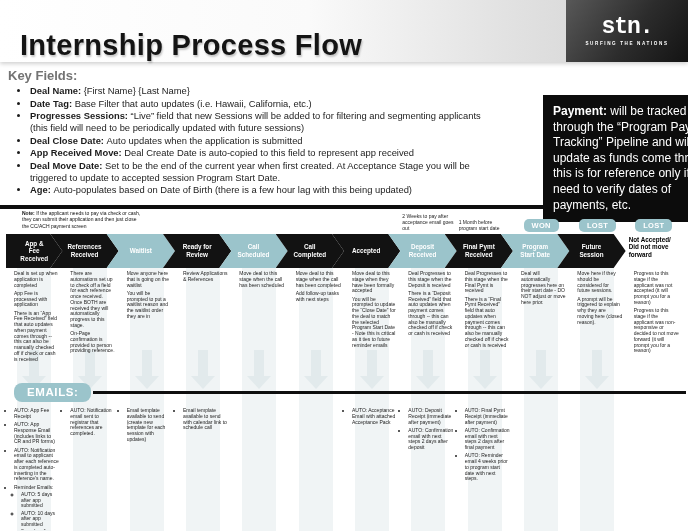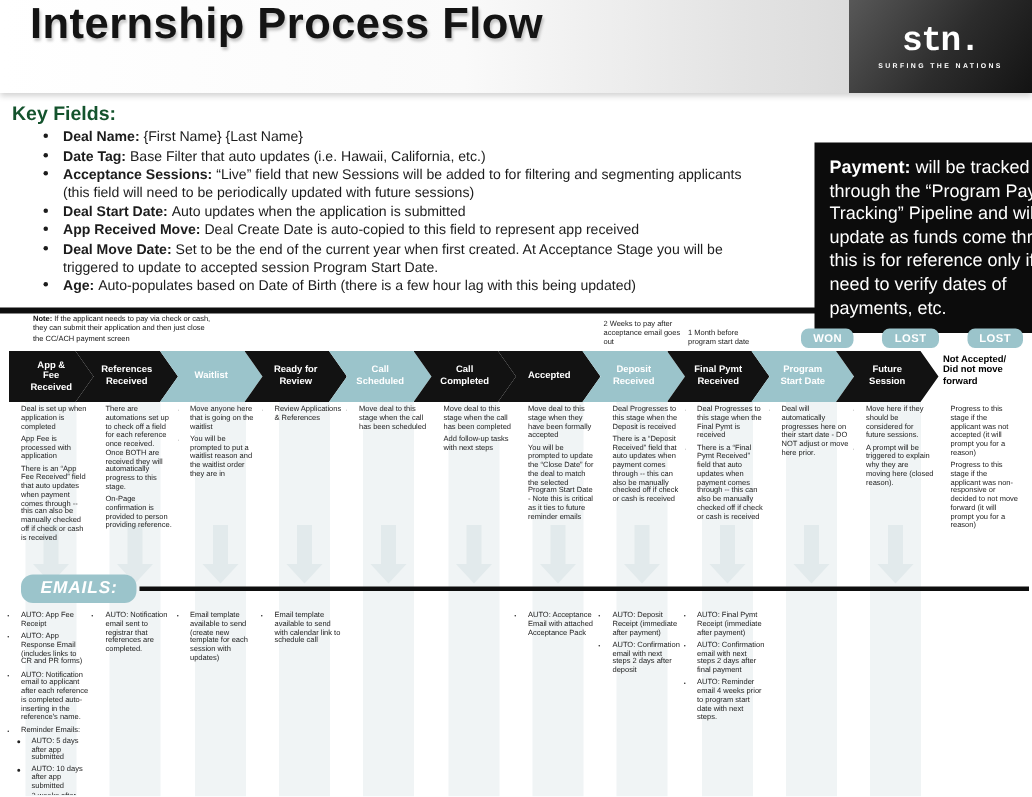--- a/index.html
+++ b/index.html
@@ -4,39 +4,39 @@
 <style>
   html,body{margin:0;padding:0}
   body{
     width:688px;height:531px;overflow:hidden;position:relative;
     background:#fff;color:#1a1a1a;
     font-family:"Liberation Sans","DejaVu Sans",sans-serif;
     -webkit-font-smoothing:antialiased;
   }
   
   .header{
-    height:62px;display:flex;align-items:flex-start;position:relative;
+    height:62px;display:flex;align-items:flex-end;position:relative;
     background:linear-gradient(90deg,#ffffff 0%,#fafafa 45%,#e3e3e3 72%,#cfcfcf 100%);
     box-shadow:0 2px 4px rgba(0,0,0,.18);
   }
   .title{
     margin:0;padding-left:20px;font-size:29px;font-weight:600;letter-spacing:.3px;color:#141414;
     text-shadow:1px 2px 2px rgba(0,0,0,.22);
   }
   .logo-box{
     position:absolute;right:0;top:0;width:122px;height:62px;
     background:linear-gradient(125deg,#585858 0%,#2c2c2c 55%,#131313 100%);
     display:flex;flex-direction:column;align-items:center;justify-content:center;color:#fff;
   }
   .logo-mark{font-size:23px;font-weight:800;letter-spacing:-1px;line-height:1;font-family:Liberation Mono, monospace}
   .logo-tagline{font-size:4.6px;letter-spacing:1.6px;margin-top:2px;font-weight:600}
   
   .key-section{height:143px;position:relative;padding:6px 0 0 8px;box-sizing:border-box}
-  .key-heading{margin:0;font-size:13px;font-weight:800;color:#14532d}
-  .key-list{margin:2px 12px 0;padding-left:22px;width:470px;font-size:9.4px;line-height:1.24;color:#1c1c1c}
+  .key-heading{margin:0;font-size:13px;font-weight:800;color:#737373}
+  .key-list{margin:2px 0 0;padding-left:22px;width:470px;font-size:9.4px;line-height:1.24;color:#1c1c1c}
   .key-list li{margin-bottom:1px}
   .key-list b{font-weight:800}
   .payment-box{
     position:absolute;left:496px;top:33px;width:170px;min-height:76px;
     background:#0c0c0c;color:#fff;font-size:12px;line-height:1.3;padding:9px 10px;margin-left:47px;
   }
   .payment-box b{font-weight:800}
   
   .divider{height:4px;background:#0e0e0e;width:100%}
   
@@ -49,21 +49,21 @@
   .strip{width:34px;margin:0 auto;height:100%;background:#f0f4f5}
   .flow-arrow{position:absolute;top:83px;left:50%;transform:translateX(-50%)}
   .flow-arrow .stem{width:10px;height:26px;background:#e2eaec;margin:0 auto}
   .flow-arrow .head{width:0;height:0;border-left:12px solid transparent;border-right:12px solid transparent;border-top:13px solid #e2eaec}
   .note-block{
     position:absolute;left:22px;top:1px;width:120px;font-size:5px;line-height:1.25;color:#111;z-index:3;
   }
   .note-block b{font-weight:800}
   #stage-grid{display:grid;grid-template-columns:repeat(12,1fr);padding:0 6px;height:170px;position:relative;z-index:1}
   .scol{position:relative;min-width:0}
-  .annot{height:25px;display:flex;flex-direction:column;justify-content:flex-end;align-items:flex-end;padding-bottom:1px;box-sizing:border-box}
+  .annot{height:25px;display:flex;flex-direction:column;justify-content:flex-end;align-items:center;padding-bottom:1px;box-sizing:border-box}
   .annot-text{align-self:flex-start;font-size:5px;line-height:1.2;color:#222;padding:0 1px 2px 2px}
   .badge{
     display:inline-block;background:#9BC4CB;color:#fff;font-weight:800;font-size:7.5px;
     padding:2px 8px;border-radius:5px;margin-bottom:1px;letter-spacing:.3px;
   }
   .chev{
     height:34px;display:flex;align-items:center;justify-content:center;text-align:center;
     color:#fff;font-weight:700;font-size:6.3px;line-height:1.2;padding:0 13px;box-sizing:border-box;
     white-space:pre-line;
     clip-path:polygon(0 0,calc(100% - 12px) 0,100% 50%,calc(100% - 12px) 100%,0 100%,12px 50%);
@@ -80,21 +80,21 @@
     white-space:pre-line;padding:2px 1px 0 3px;box-sizing:border-box;
   }
   .notes{height:112px;overflow:hidden;padding-top:3px}
   .flow ul.blist{margin:0;padding-left:8px;font-size:5px;line-height:1.15;color:#222}
   .flow ul.blist>li{margin-bottom:2.5px;padding-right:3px}
   .flow ul.sub{margin:1.5px 0 0;padding-left:7px;list-style-type:circle}
   .flow ul.sub>li{margin-bottom:1.5px}
   .ebar{display:flex;align-items:center;height:26px;padding:0 2px 0 14px;position:relative;z-index:2}
   .ebar-pill{
     background:#9BC4CB;color:#fff;font-weight:800;font-size:11.5px;letter-spacing:.6px;
-    padding:3px 13px 4px;border-radius:8px;font-style:italic;
+    padding:3px 13px 4px;border-radius:8px;
   }
   .ebar-line{flex:1;height:3px;background:#0e0e0e;margin-left:2px}
   #email-grid{display:grid;grid-template-columns:repeat(12,1fr);padding:3px 6px 0;position:relative;z-index:1;height:122px;overflow:hidden}
   .ecol{min-width:0}
 </style>
 </head>
 <body>
 
 <div class="header">
   <h1 class="title">Internship Process Flow</h1>
@@ -102,22 +102,22 @@
     <div class="logo-mark">stn.</div>
     <div class="logo-tagline">SURFING THE NATIONS</div>
   </div>
 </div>
 
 <div class="key-section">
   <h2 class="key-heading">Key Fields:</h2>
   <ul class="key-list" id="key-fields-list">
       <li><b>Deal Name: </b>{First Name} {Last Name}</li>
       <li><b>Date Tag: </b>Base Filter that auto updates (i.e. Hawaii, California, etc.)</li>
-      <li><b>Acceptance Sessions: </b>“Live” field that new Sessions will be added to for filtering and segmenting applicants (this field will need to be periodically updated with future sessions)</li>
-      <li><b>Deal Start Date: </b>Auto updates when the application is submitted</li>
+      <li><b>Progresses Sessions: </b>“Live” field that new Sessions will be added to for filtering and segmenting applicants (this field will need to be periodically updated with future sessions)</li>
+      <li><b>Deal Close Date: </b>Auto updates when the application is submitted</li>
       <li><b>App Received Move: </b>Deal Create Date is auto-copied to this field to represent app received</li>
       <li><b>Deal Move Date: </b>Set to be the end of the current year when first created. At Acceptance Stage you will be triggered to update to accepted session Program Start Date.</li>
       <li><b>Age: </b>Auto-populates based on Date of Birth (there is a few hour lag with this being updated)</li>
     </ul>
   <div class="payment-box">
     <b>Payment: </b>
     <span>will be tracked through the “Program Payment Tracking” Pipeline and will auto-update as funds come through - this is for reference only if you need to verify dates of payments, etc.</span>
   </div>
 </div>
 

